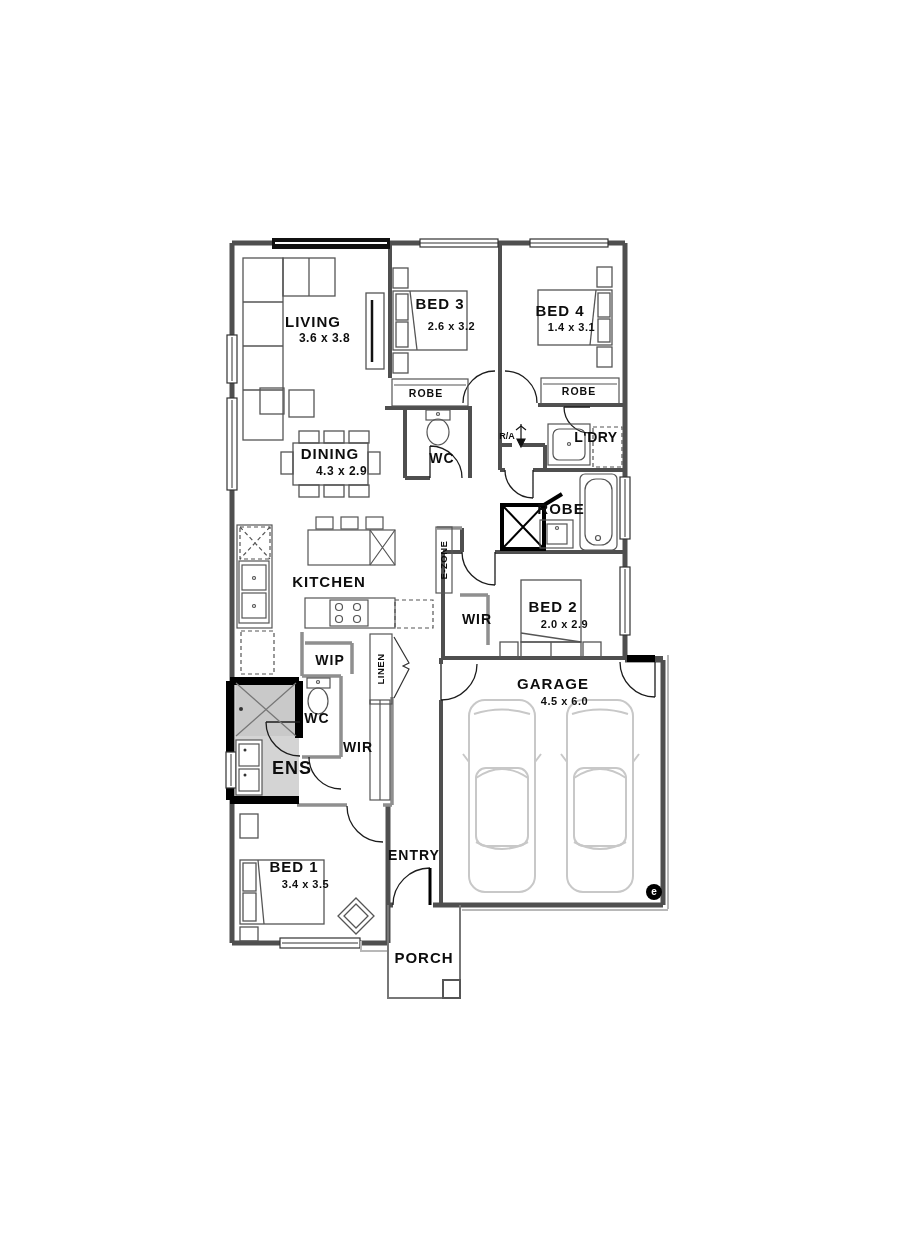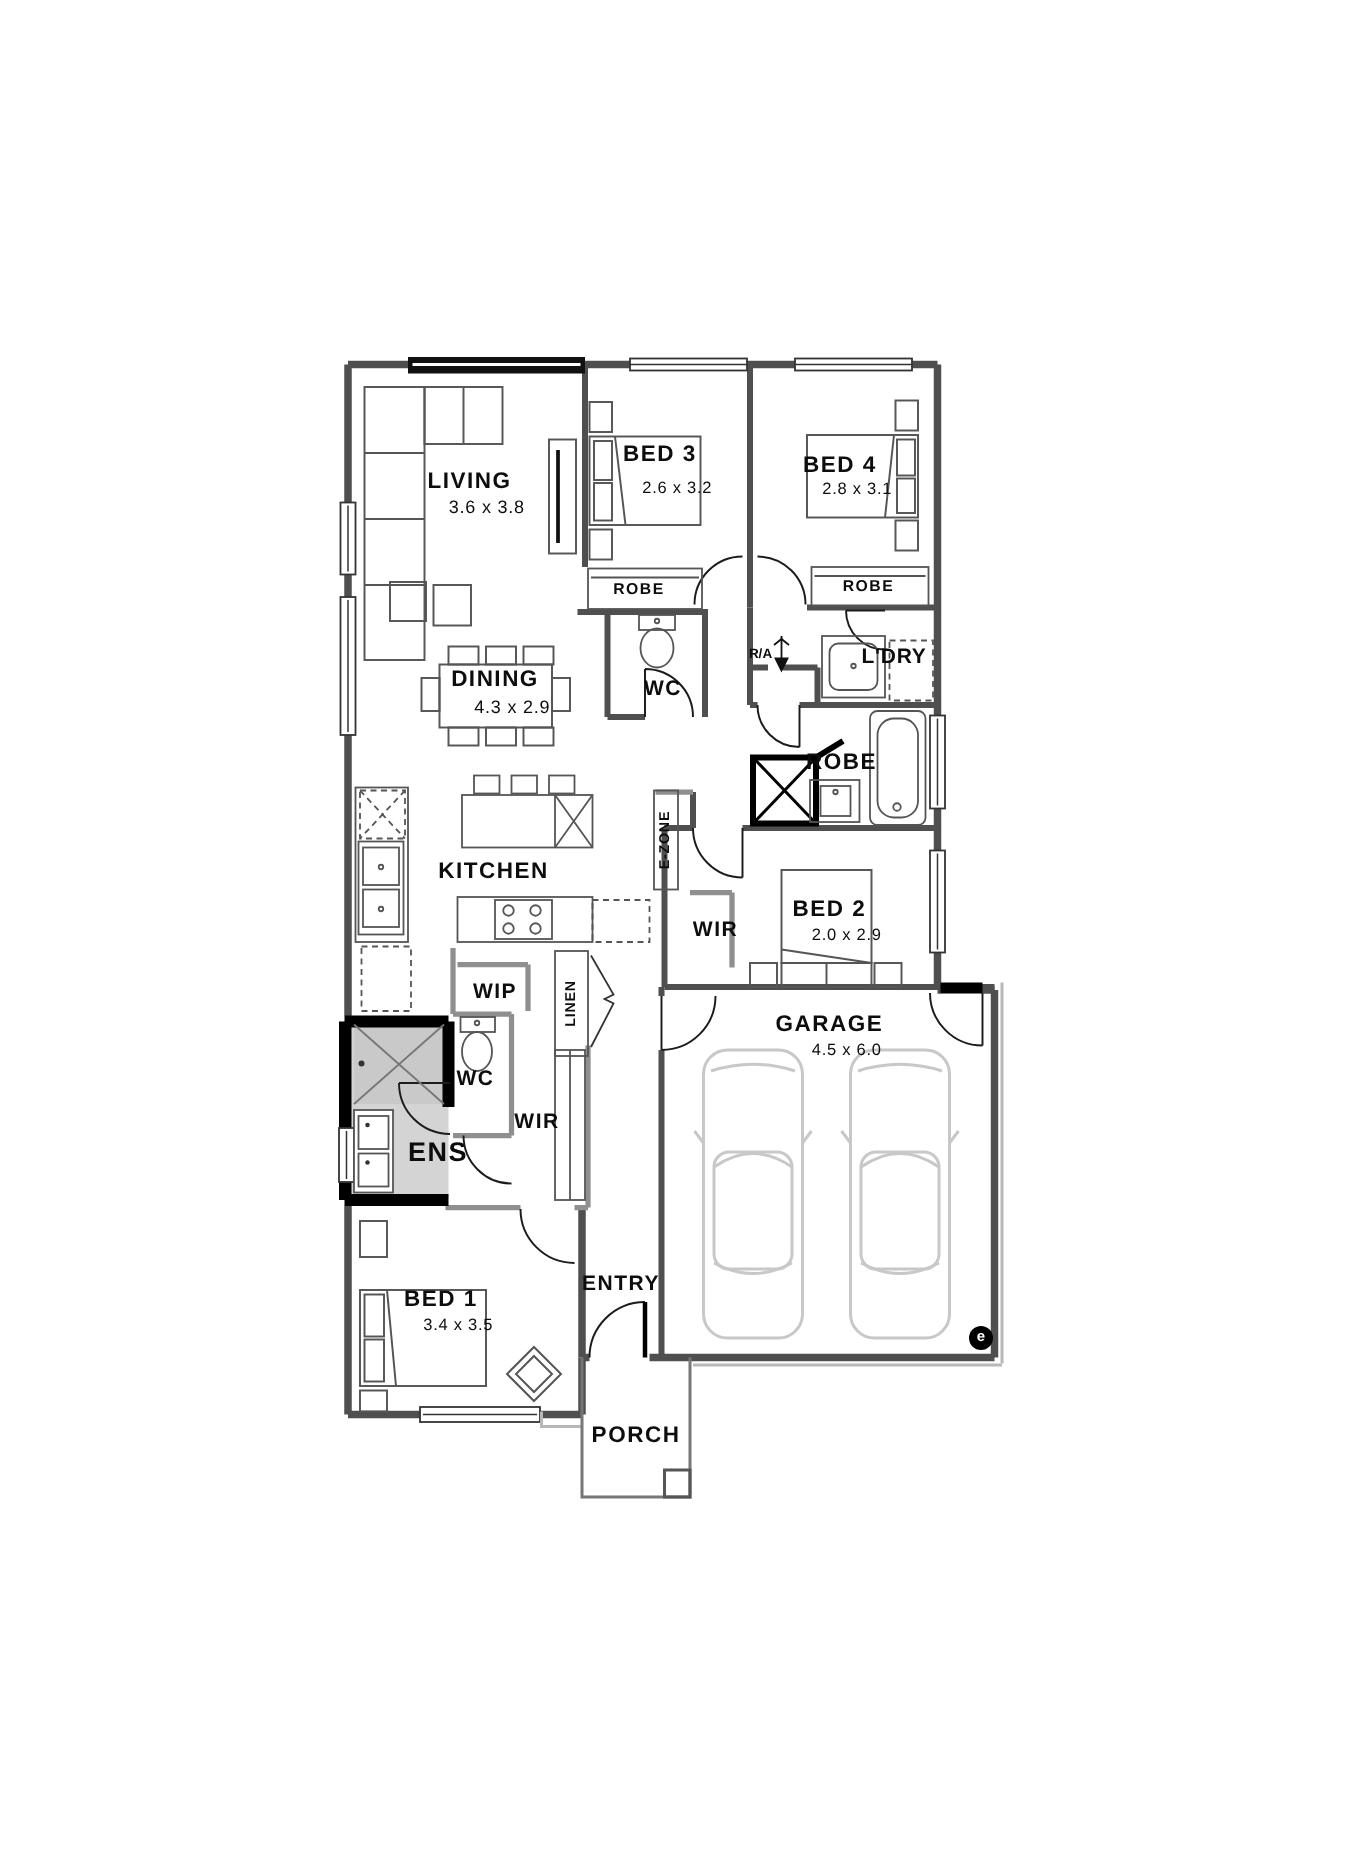--- a/index.html
+++ b/index.html
@@ -1,21 +1,21 @@
 <!DOCTYPE html>
 <html><head>
 <meta charset="utf-8">
 <style>
   html,body{margin:0;padding:0;background:#fff;}
   .canvas{position:relative;width:901px;height:1245px;background:#ffffff;overflow:hidden;
           font-family:"Liberation Sans", sans-serif;}
   svg.plan{position:absolute;left:0;top:0;}
   .lbl{position:absolute;transform:translate(-50%,-50%);color:#0d0d0d;font-weight:bold;
        letter-spacing:1px;white-space:nowrap;line-height:1;}
-  .dims{font-weight:normal;letter-spacing:0.5px;padding-left:23px;}
+  .dims{font-weight:bold;letter-spacing:0.5px;padding-left:23px;}
   .vert{transform:translate(-50%,-50%) rotate(-90deg);}
   .meter-txt{color:#ffffff;font-weight:bold;letter-spacing:0;}
 </style>
 </head>
 <body>
 
 <div class="canvas">
 
 <svg class="plan" width="901" height="1245" viewBox="0 0 901 1245">
 
@@ -306,21 +306,21 @@
   <circle cx="654" cy="892" r="8" fill="#000"></circle>
 </svg>
 
   <div class="lbl" style="left:313px;top:321px;font-size:15px">LIVING</div>
   <div class="lbl dims" style="left:313px;top:338px;font-size:12px">3.6 x 3.8</div>
 
   <div class="lbl" style="left:440px;top:303px;font-size:15px">BED 3</div>
   <div class="lbl dims" style="left:440px;top:326px;font-size:11px">2.6 x 3.2</div>
 
   <div class="lbl" style="left:560px;top:310px;font-size:15px">BED 4</div>
-  <div class="lbl dims" style="left:560px;top:327px;font-size:11px">2.8 x 3.1</div>
+  <div class="lbl dims" style="left:560px;top:327px;font-size:11px">1.4 x 3.1</div>
 
   <div class="lbl" style="left:426px;top:393px;font-size:10.5px">ROBE</div>
   <div class="lbl" style="left:579px;top:391px;font-size:10.5px">ROBE</div>
 
   <div class="lbl" style="left:442px;top:458px;font-size:14px">WC</div>
   <div class="lbl" style="left:507px;top:436px;font-size:9px;letter-spacing:0">R/A</div>
   <div class="lbl" style="left:596px;top:437px;font-size:14px;letter-spacing:0.5px">L'DRY</div>
 
   <div class="lbl" style="left:330px;top:453px;font-size:15px">DINING</div>
   <div class="lbl dims" style="left:330px;top:471px;font-size:12px">4.3 x 2.9</div>

